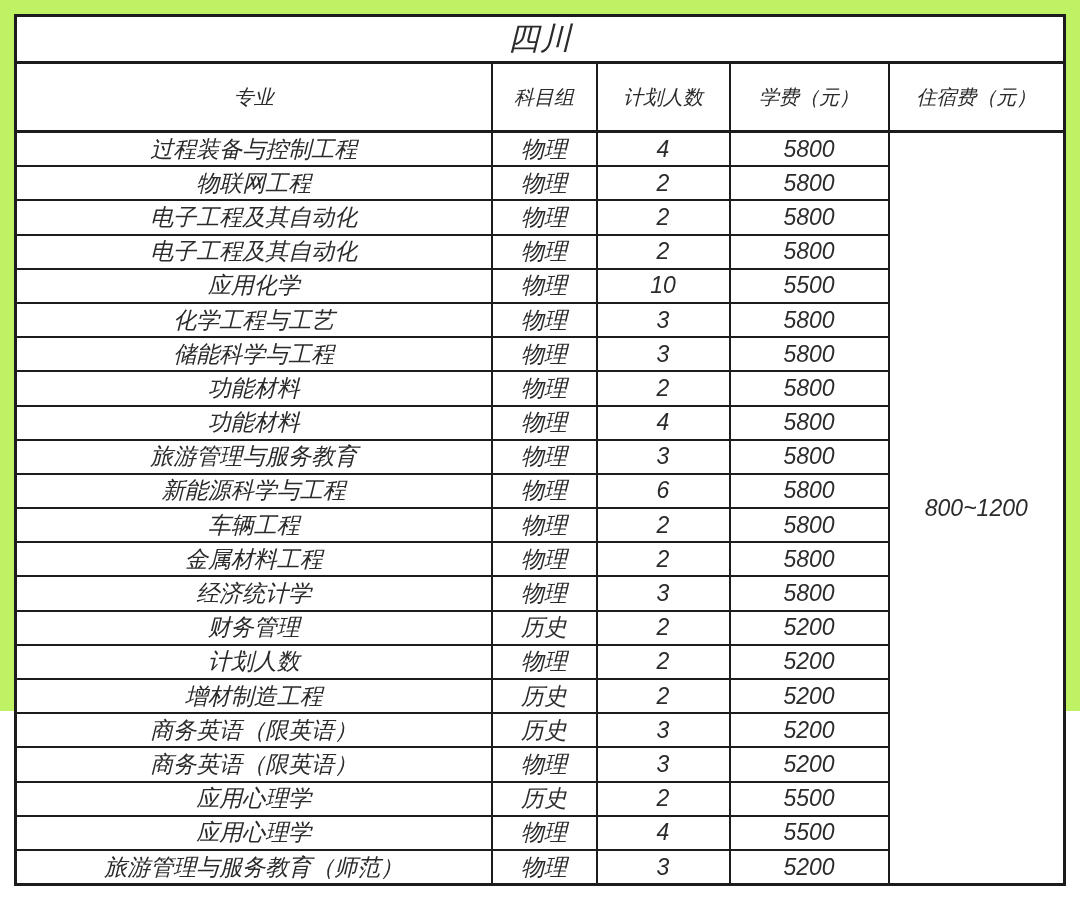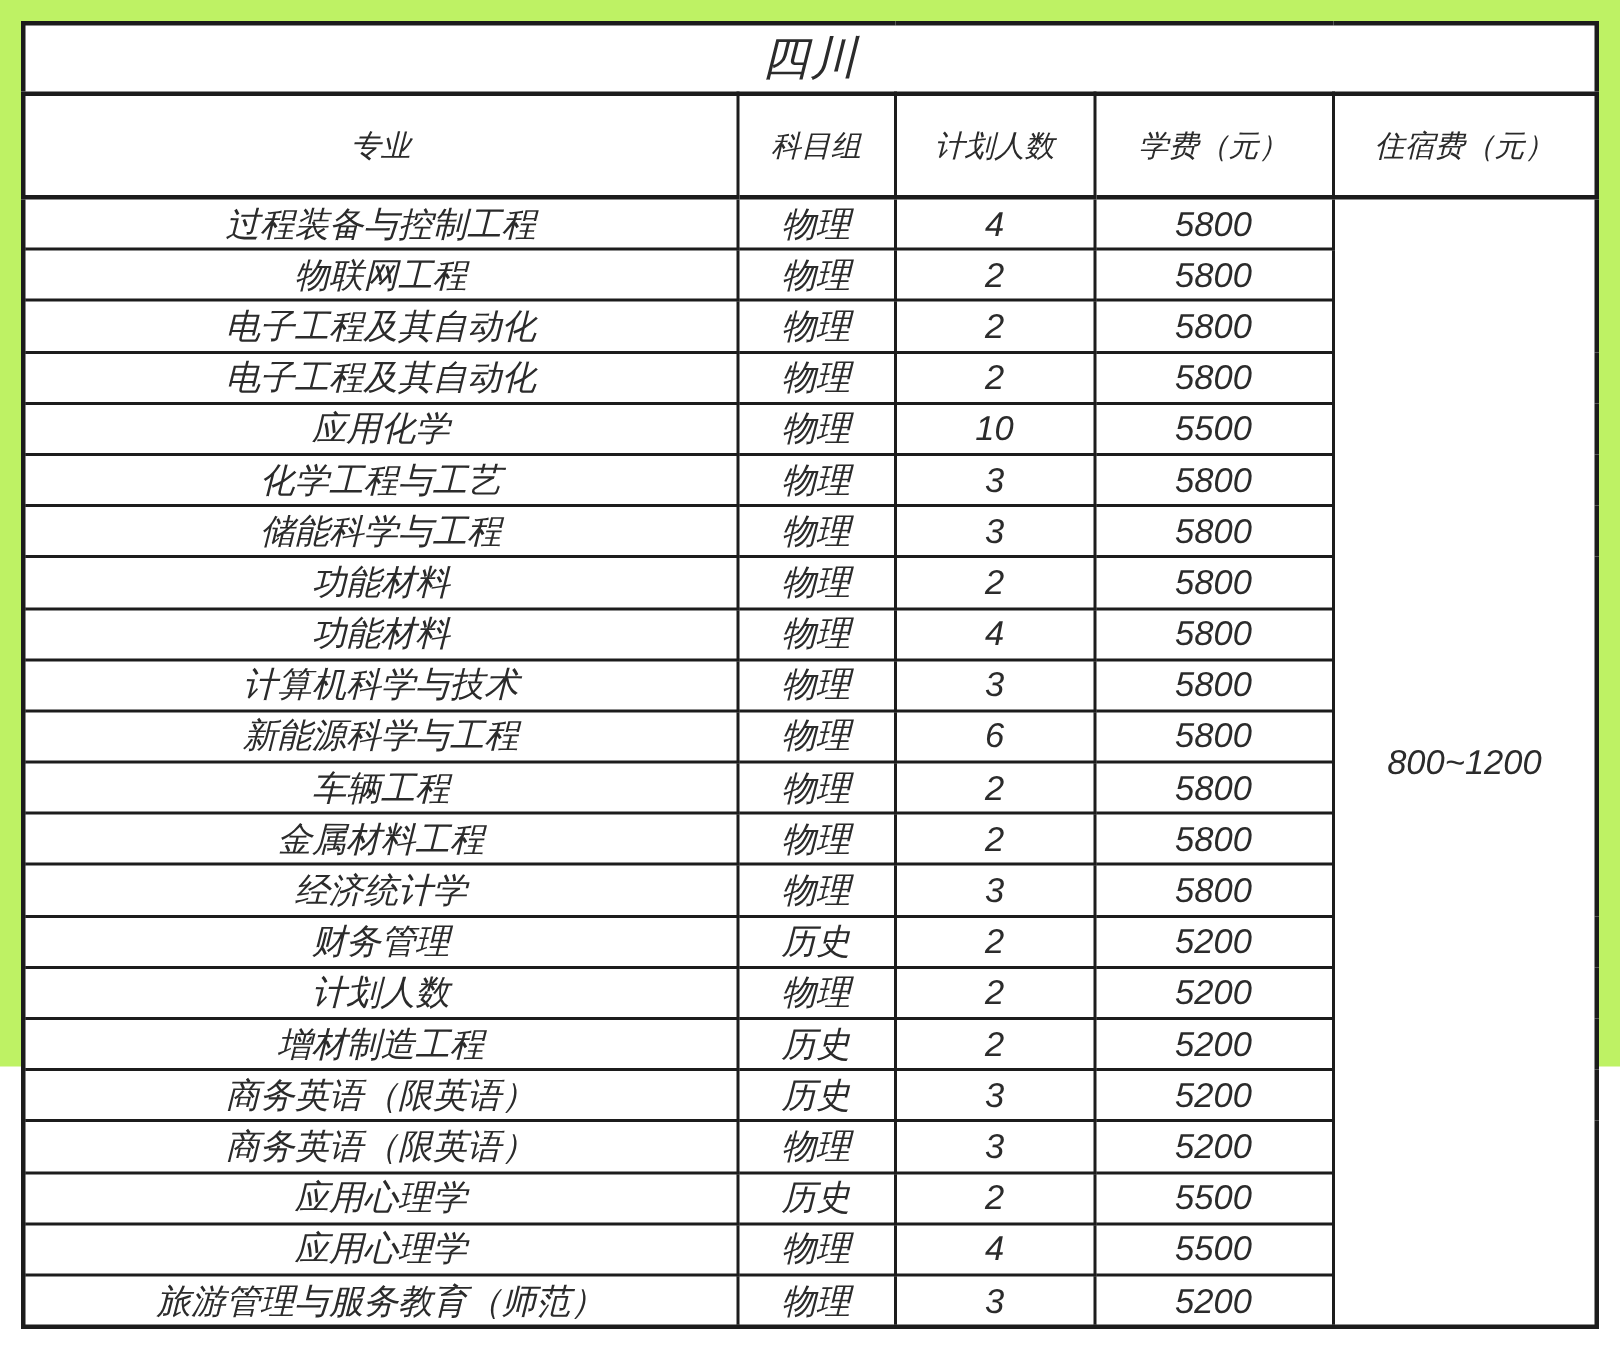--- a/index.html
+++ b/index.html
@@ -134,21 +134,21 @@
         <td>2</td>
         <td>5800</td>
       </tr>
       <tr class="data-row">
         <td>功能材料</td>
         <td>物理</td>
         <td>4</td>
         <td>5800</td>
       </tr>
       <tr class="data-row">
-        <td>计算机科学与技术</td>
+        <td>旅游管理与服务教育</td>
         <td>物理</td>
         <td>3</td>
         <td>5800</td>
       </tr>
       <tr class="data-row">
         <td>新能源科学与工程</td>
         <td>物理</td>
         <td>6</td>
         <td>5800</td>
       </tr>

